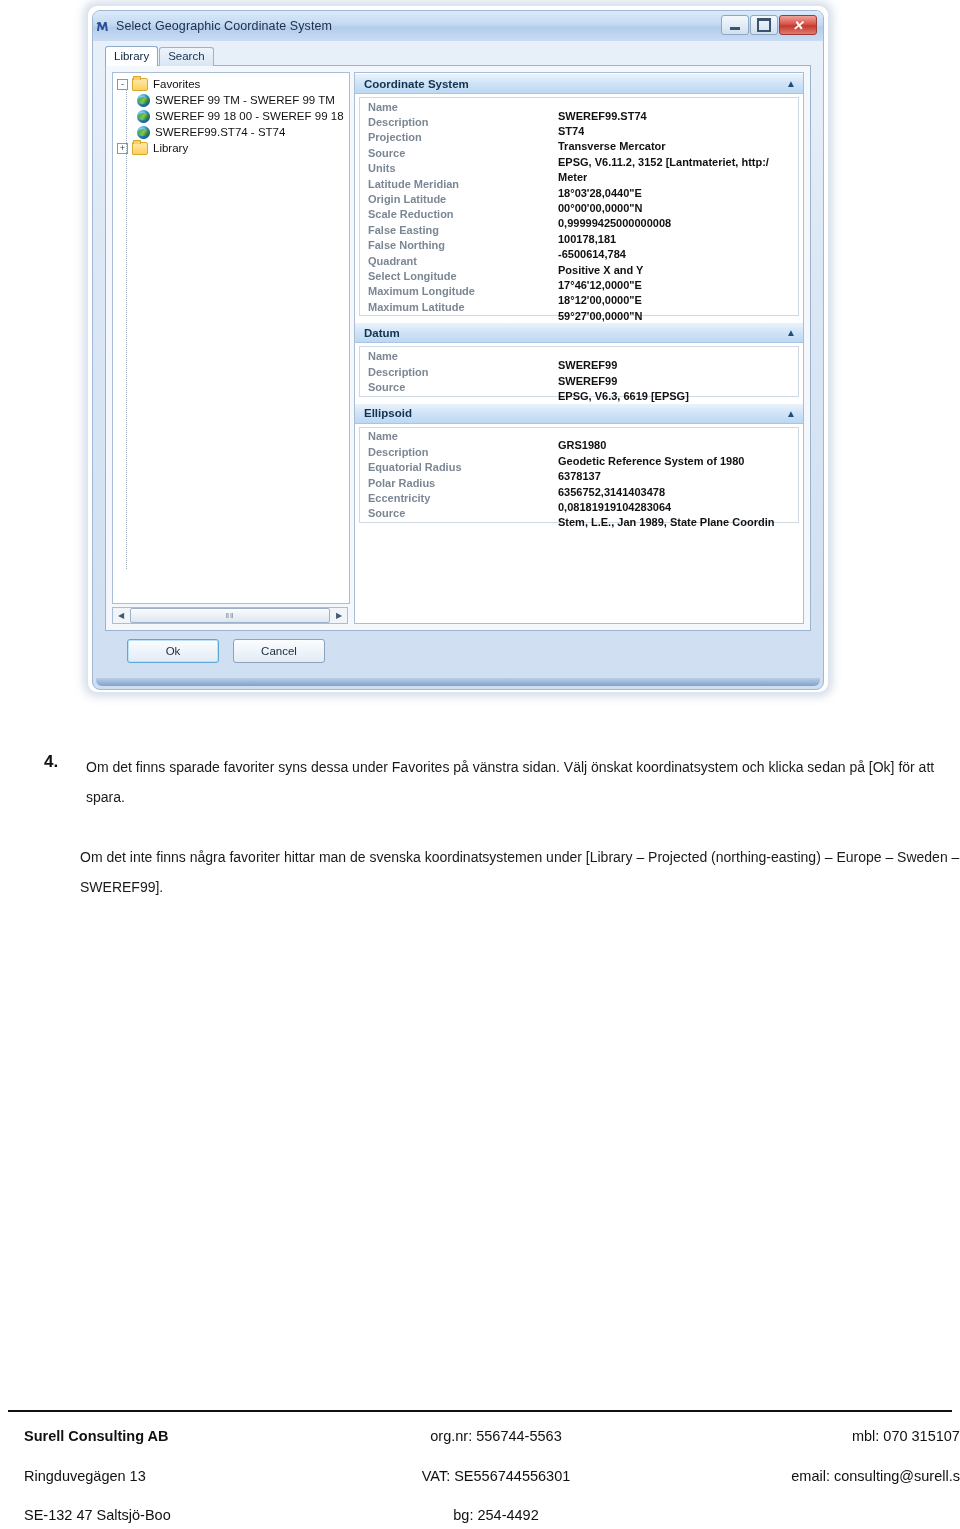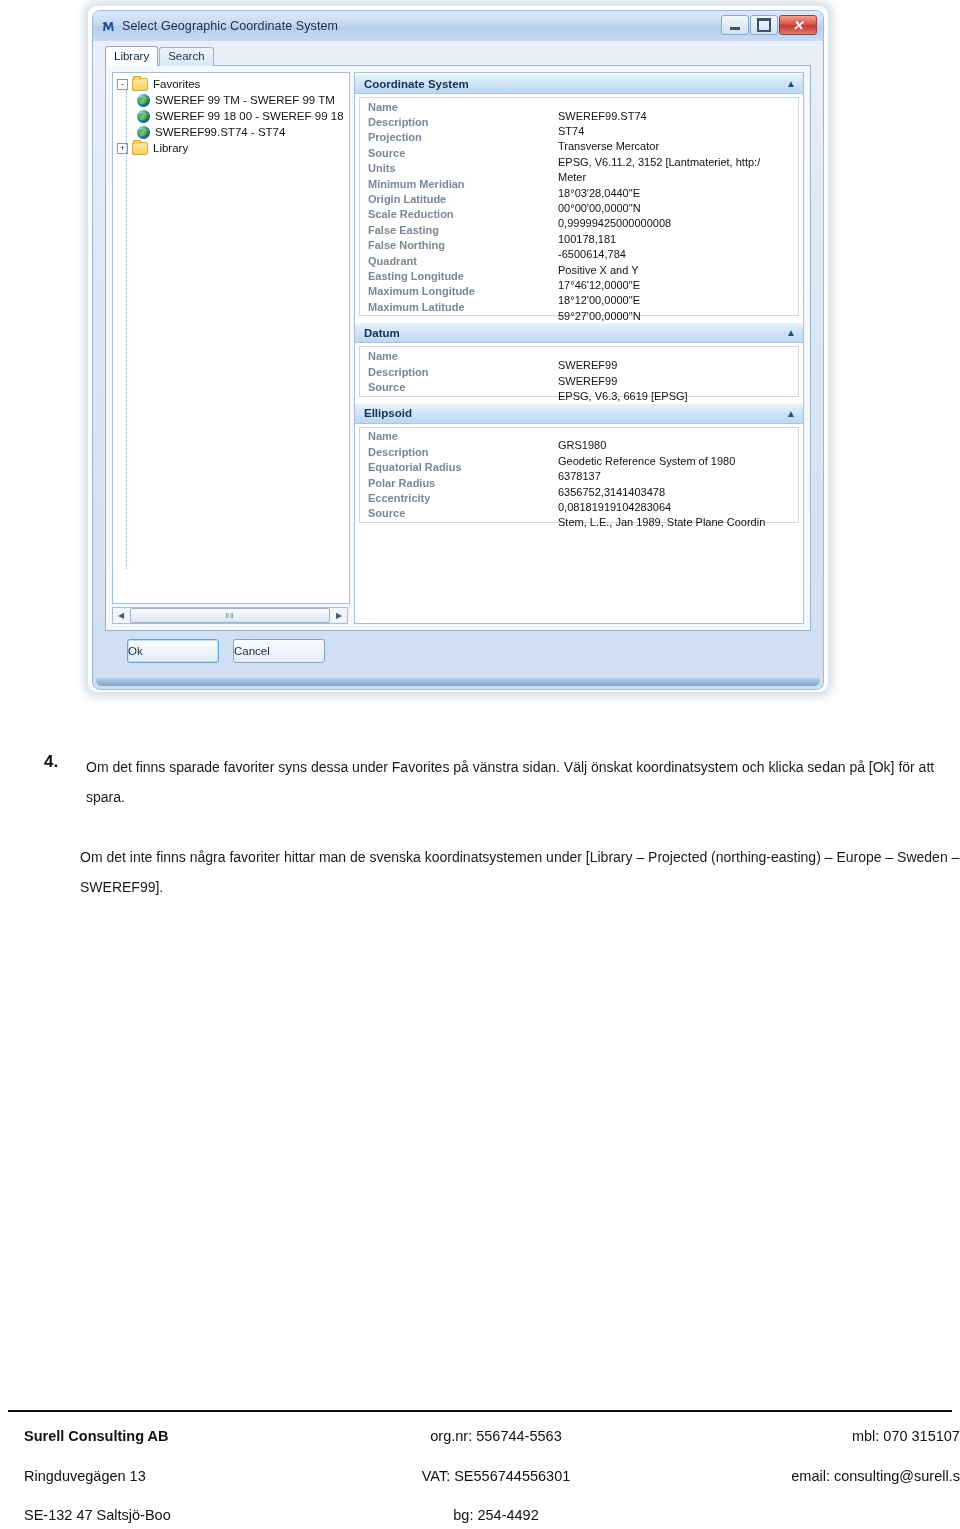--- a/index.html
+++ b/index.html
@@ -28,21 +28,21 @@
   .win::after{
     content:"";position:absolute;left:3px;right:3px;bottom:3px;height:8px;
     border-radius:0 0 6px 6px;
     background:linear-gradient(180deg,#b9cde6,#7fa3cc);
   }
 
   
   .titlebar{
     position:relative;height:30px;border-radius:7px 7px 0 0;
     background:linear-gradient(180deg,#dceafa 0%,#c3d9f2 45%,#b3cdec 55%,#c9dcf4 100%);
-    display:flex;align-items:center;padding-left:8px;
+    display:flex;align-items:center;padding-left:2px;
   }
   .win-ico{
     width:15px;height:15px;margin-right:6px;flex:0 0 auto;position:relative;
   }
   .title-txt{
     font-size:12.5px;color:#20324a;letter-spacing:.1px;white-space:nowrap;
   }
   .wbtns{position:absolute;right:6px;top:4px;display:flex;gap:1px;}
   .wb{
     width:26px;height:18px;border:1px solid #8da7c4;border-radius:3px;
@@ -142,29 +142,29 @@
     background:linear-gradient(180deg,#eaf3fc 0%,#cfe3f7 50%,#bcd8f3 100%);
     border-top:1px solid #ffffff;border-bottom:1px solid #a8c6e4;
     font-size:11.5px;font-weight:bold;color:#123350;
   }
   .chev{font-size:10px;color:#1f4d78;font-weight:bold;}
   .sect-body{
     margin:3px 4px 6px 4px;border:1px solid #cfd9e4;background:#fff;padding:1px 0;
   }
   .prow{display:flex;height:15.4px;align-items:center;font-size:11px;}
   .prow .k{width:190px;flex:0 0 auto;color:#7b8794;padding-left:8px;white-space:nowrap;font-weight:bold;}
-  .prow .v{color:#111;font-weight:normal;white-space:nowrap;overflow:hidden;margin-top:18px;}
+  .prow .v{color:#111;font-weight:bold;white-space:nowrap;overflow:hidden;margin-top:18px;}
 
   
   .btnbar{position:absolute;left:0;right:0;bottom:8px;height:30px;}
   .btn{
     position:absolute;top:0;width:90px;height:22px;
     border:1px solid #8ba3bc;border-radius:3px;
     background:linear-gradient(180deg,#fbfdff,#e2ebf5);
-    font-size:11.5px;color:#1a2b3d;display:flex;align-items:center;justify-content:flex-start;
+    font-size:11.5px;color:#1a2b3d;display:flex;align-items:center;justify-content:center;
   }
   .btn.ok{left:28px;border-color:#5ea8d8;box-shadow:0 0 0 1px #bfe0f5 inset;}
   .btn.cancel{left:134px;}
 
   
   .doc{position:absolute;left:0;top:0;width:960px;}
   .para{
     position:absolute;font-size:14px;color:#1a1a1a;line-height:30px;
   }
   .num{position:absolute;left:44px;top:752px;font-size:17px;font-weight:bold;color:#111;}
@@ -282,21 +282,21 @@
               </div>
             <div class="prow">
                 <span class="k">Source</span>
                 <span class="v">EPSG, V6.11.2, 3152 [Lantmateriet, http:/</span>
               </div>
             <div class="prow">
                 <span class="k">Units</span>
                 <span class="v">Meter</span>
               </div>
             <div class="prow">
-                <span class="k">Minimum Meridian</span>
+                <span class="k">Latitude Meridian</span>
                 <span class="v">18°03'28,0440"E</span>
               </div>
             <div class="prow">
                 <span class="k">Origin Latitude</span>
                 <span class="v">00°00'00,0000"N</span>
               </div>
             <div class="prow">
                 <span class="k">Scale Reduction</span>
                 <span class="v">0,99999425000000008</span>
               </div>
@@ -306,21 +306,21 @@
               </div>
             <div class="prow">
                 <span class="k">False Northing</span>
                 <span class="v">-6500614,784</span>
               </div>
             <div class="prow">
                 <span class="k">Quadrant</span>
                 <span class="v">Positive X and Y</span>
               </div>
             <div class="prow">
-                <span class="k">Easting Longitude</span>
+                <span class="k">Select Longitude</span>
                 <span class="v">17°46'12,0000"E</span>
               </div>
             <div class="prow">
                 <span class="k">Maximum Longitude</span>
                 <span class="v">18°12'00,0000"E</span>
               </div>
             <div class="prow">
                 <span class="k">Maximum Latitude</span>
                 <span class="v">59°27'00,0000"N</span>
               </div>

